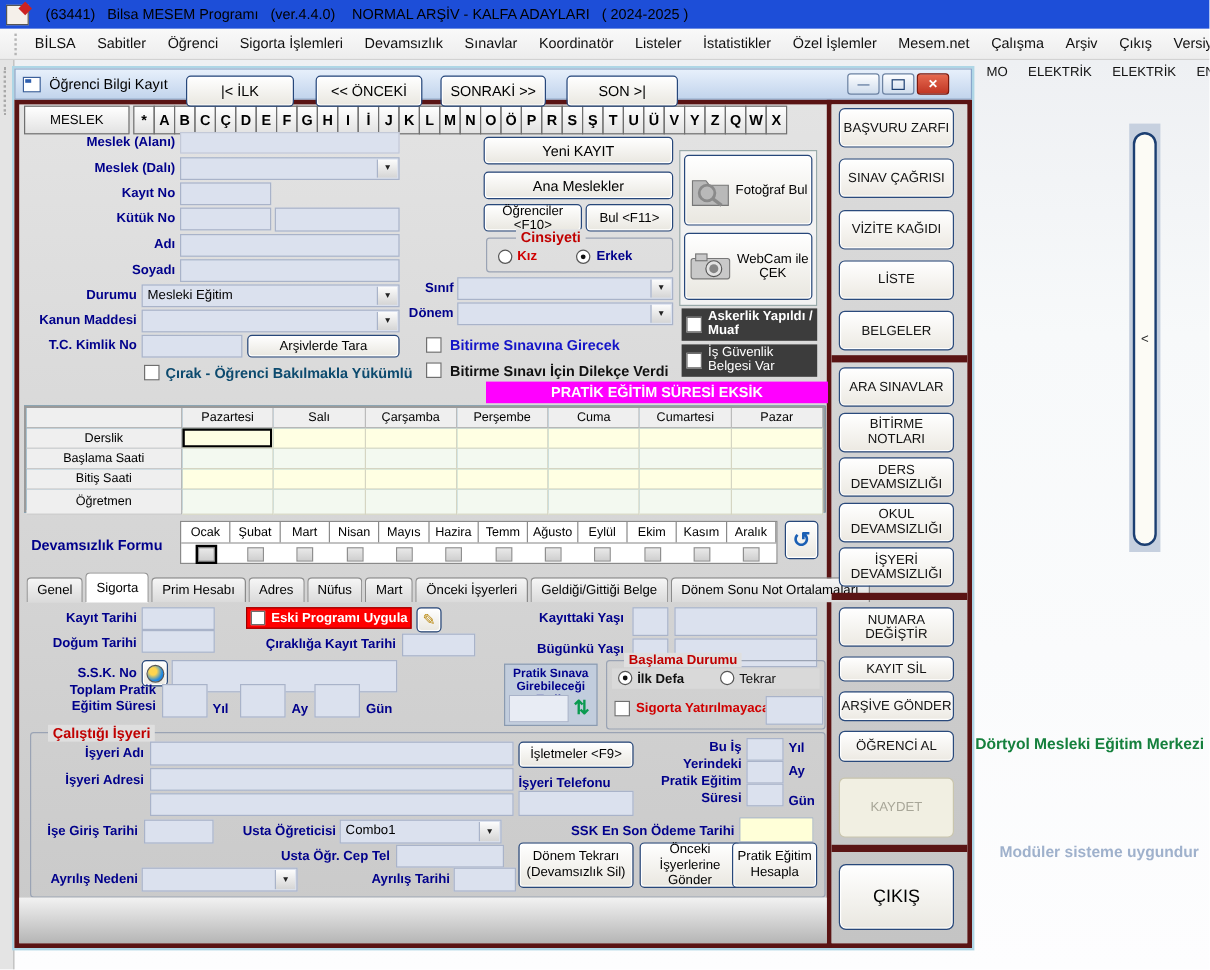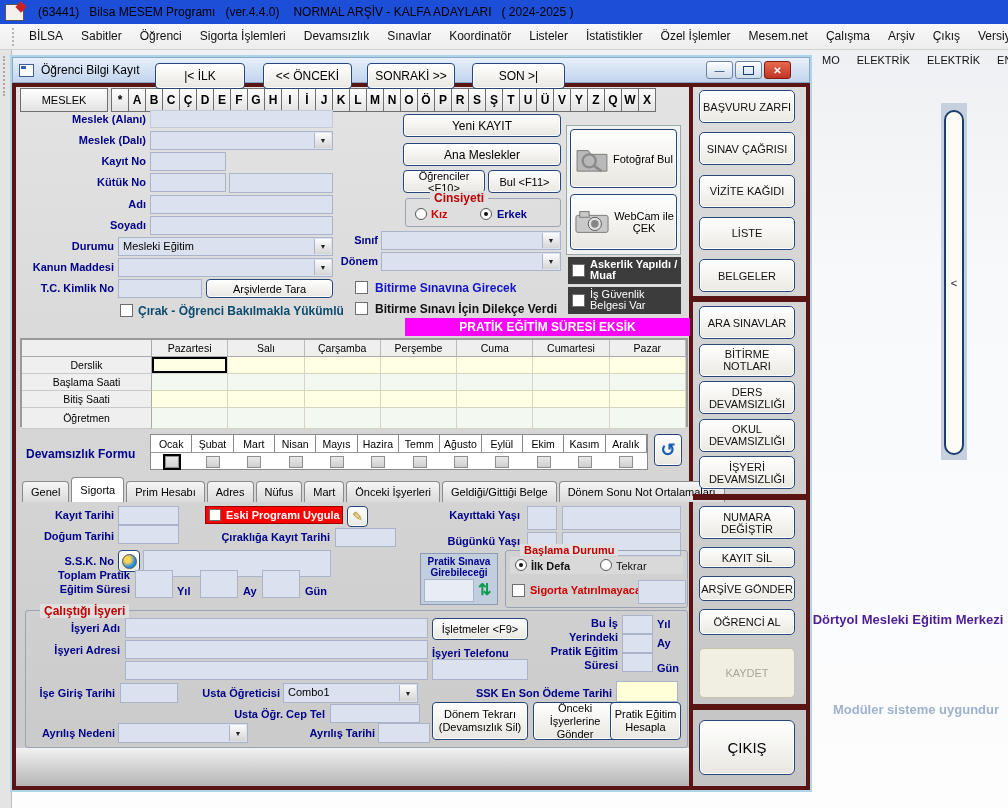--- a/index.html
+++ b/index.html
@@ -19,21 +19,21 @@
   
   .desktop{position:absolute;left:0;top:50px;width:1008px;height:758px;
            background:linear-gradient(180deg,#eef0f3 0%,#f7f9fa 30%,#fdfdfe 100%)}
   .leftstrip{position:absolute;left:0;top:50px;width:11px;height:758px;background:#e4e4e4;border-right:1px solid #bcbcbc}
   .leftstrip::before{content:"";position:absolute;left:3px;top:6px;width:3px;height:40px;border-left:2px dotted #a8a8a8}
   .bglabels{position:absolute;left:822px;top:54px;display:flex;gap:17px;font-size:11px;color:#111}
   .bgl{white-space:nowrap}
   .handleback{position:absolute;left:941px;top:103px;width:26px;height:357px;background:#c6d0df}
   .handlebtn{position:absolute;left:944px;top:110px;width:20px;height:345px;background:#fcfbf5;border:2px solid #1c3f72;
              border-radius:10px;display:flex;align-items:center;justify-content:center;font-size:11px;color:#222;box-sizing:border-box}
-  .centername{position:absolute;left:808px;top:612px;width:200px;text-align:center;font-weight:bold;font-size:13px;color:#4c1d95}
+  .centername{position:absolute;left:808px;top:612px;width:200px;text-align:center;font-weight:bold;font-size:13px;color:#15803d}
   .note{position:absolute;left:826px;top:702px;width:180px;text-align:center;font-weight:bold;font-size:13px;color:#9fb1cc}
   
   .window{position:absolute;left:12px;top:57px;width:798px;height:733px;box-shadow:0 0 0 2px #aed6e6}
   .wtitle{position:absolute;left:0;top:0;width:798px;height:26px;box-sizing:border-box;
           background:linear-gradient(#e7f0fb,#c2d4ec);border:1px solid #89a6cb;display:flex;align-items:center}
   .wicon{width:13px;height:11px;background:#fff;border:1px solid #3a5f9a;margin-left:6px;position:relative}
   .wicon::after{content:"";position:absolute;left:1px;top:1px;width:5px;height:3px;background:#2f5fae}
   .wname{font-size:12px;margin-left:7px;color:#000}
   .wbtn{width:27px;height:18px;border-radius:3px;border:1px solid #6d83a2;background:linear-gradient(#fdfeff,#cfdcec);
         display:flex;align-items:center;justify-content:center;font-size:10px;color:#1c3f72;box-sizing:border-box}

